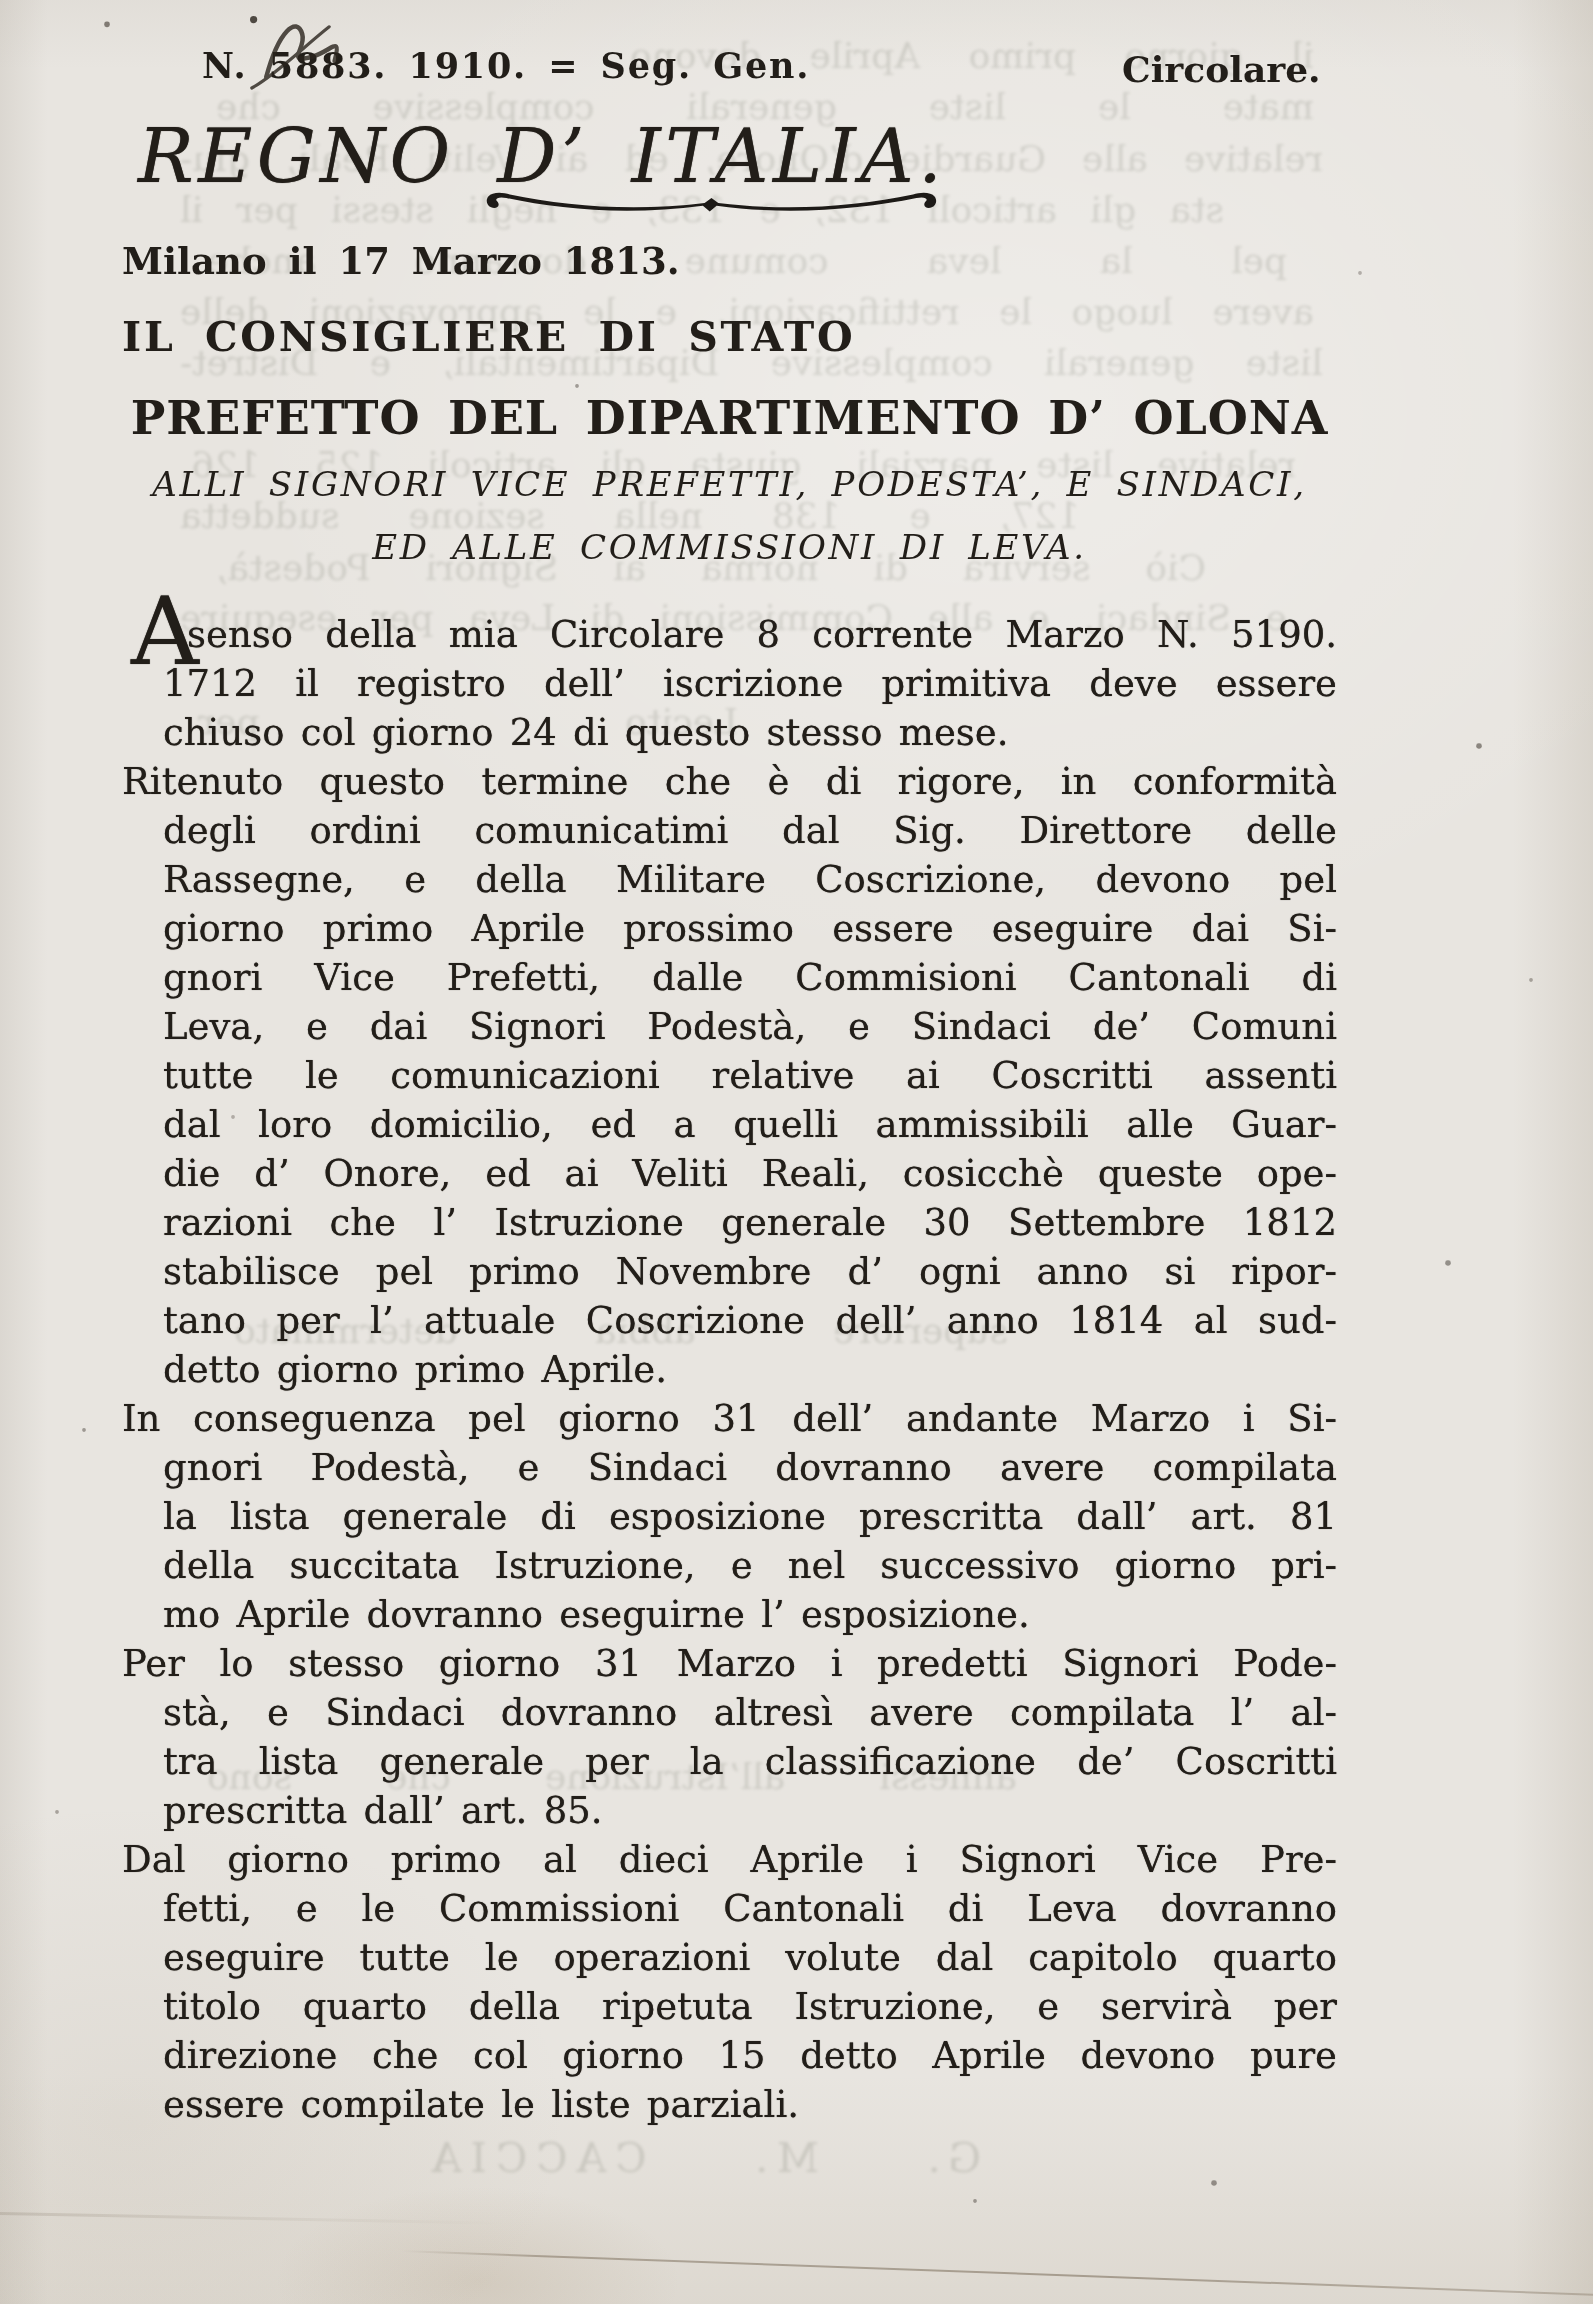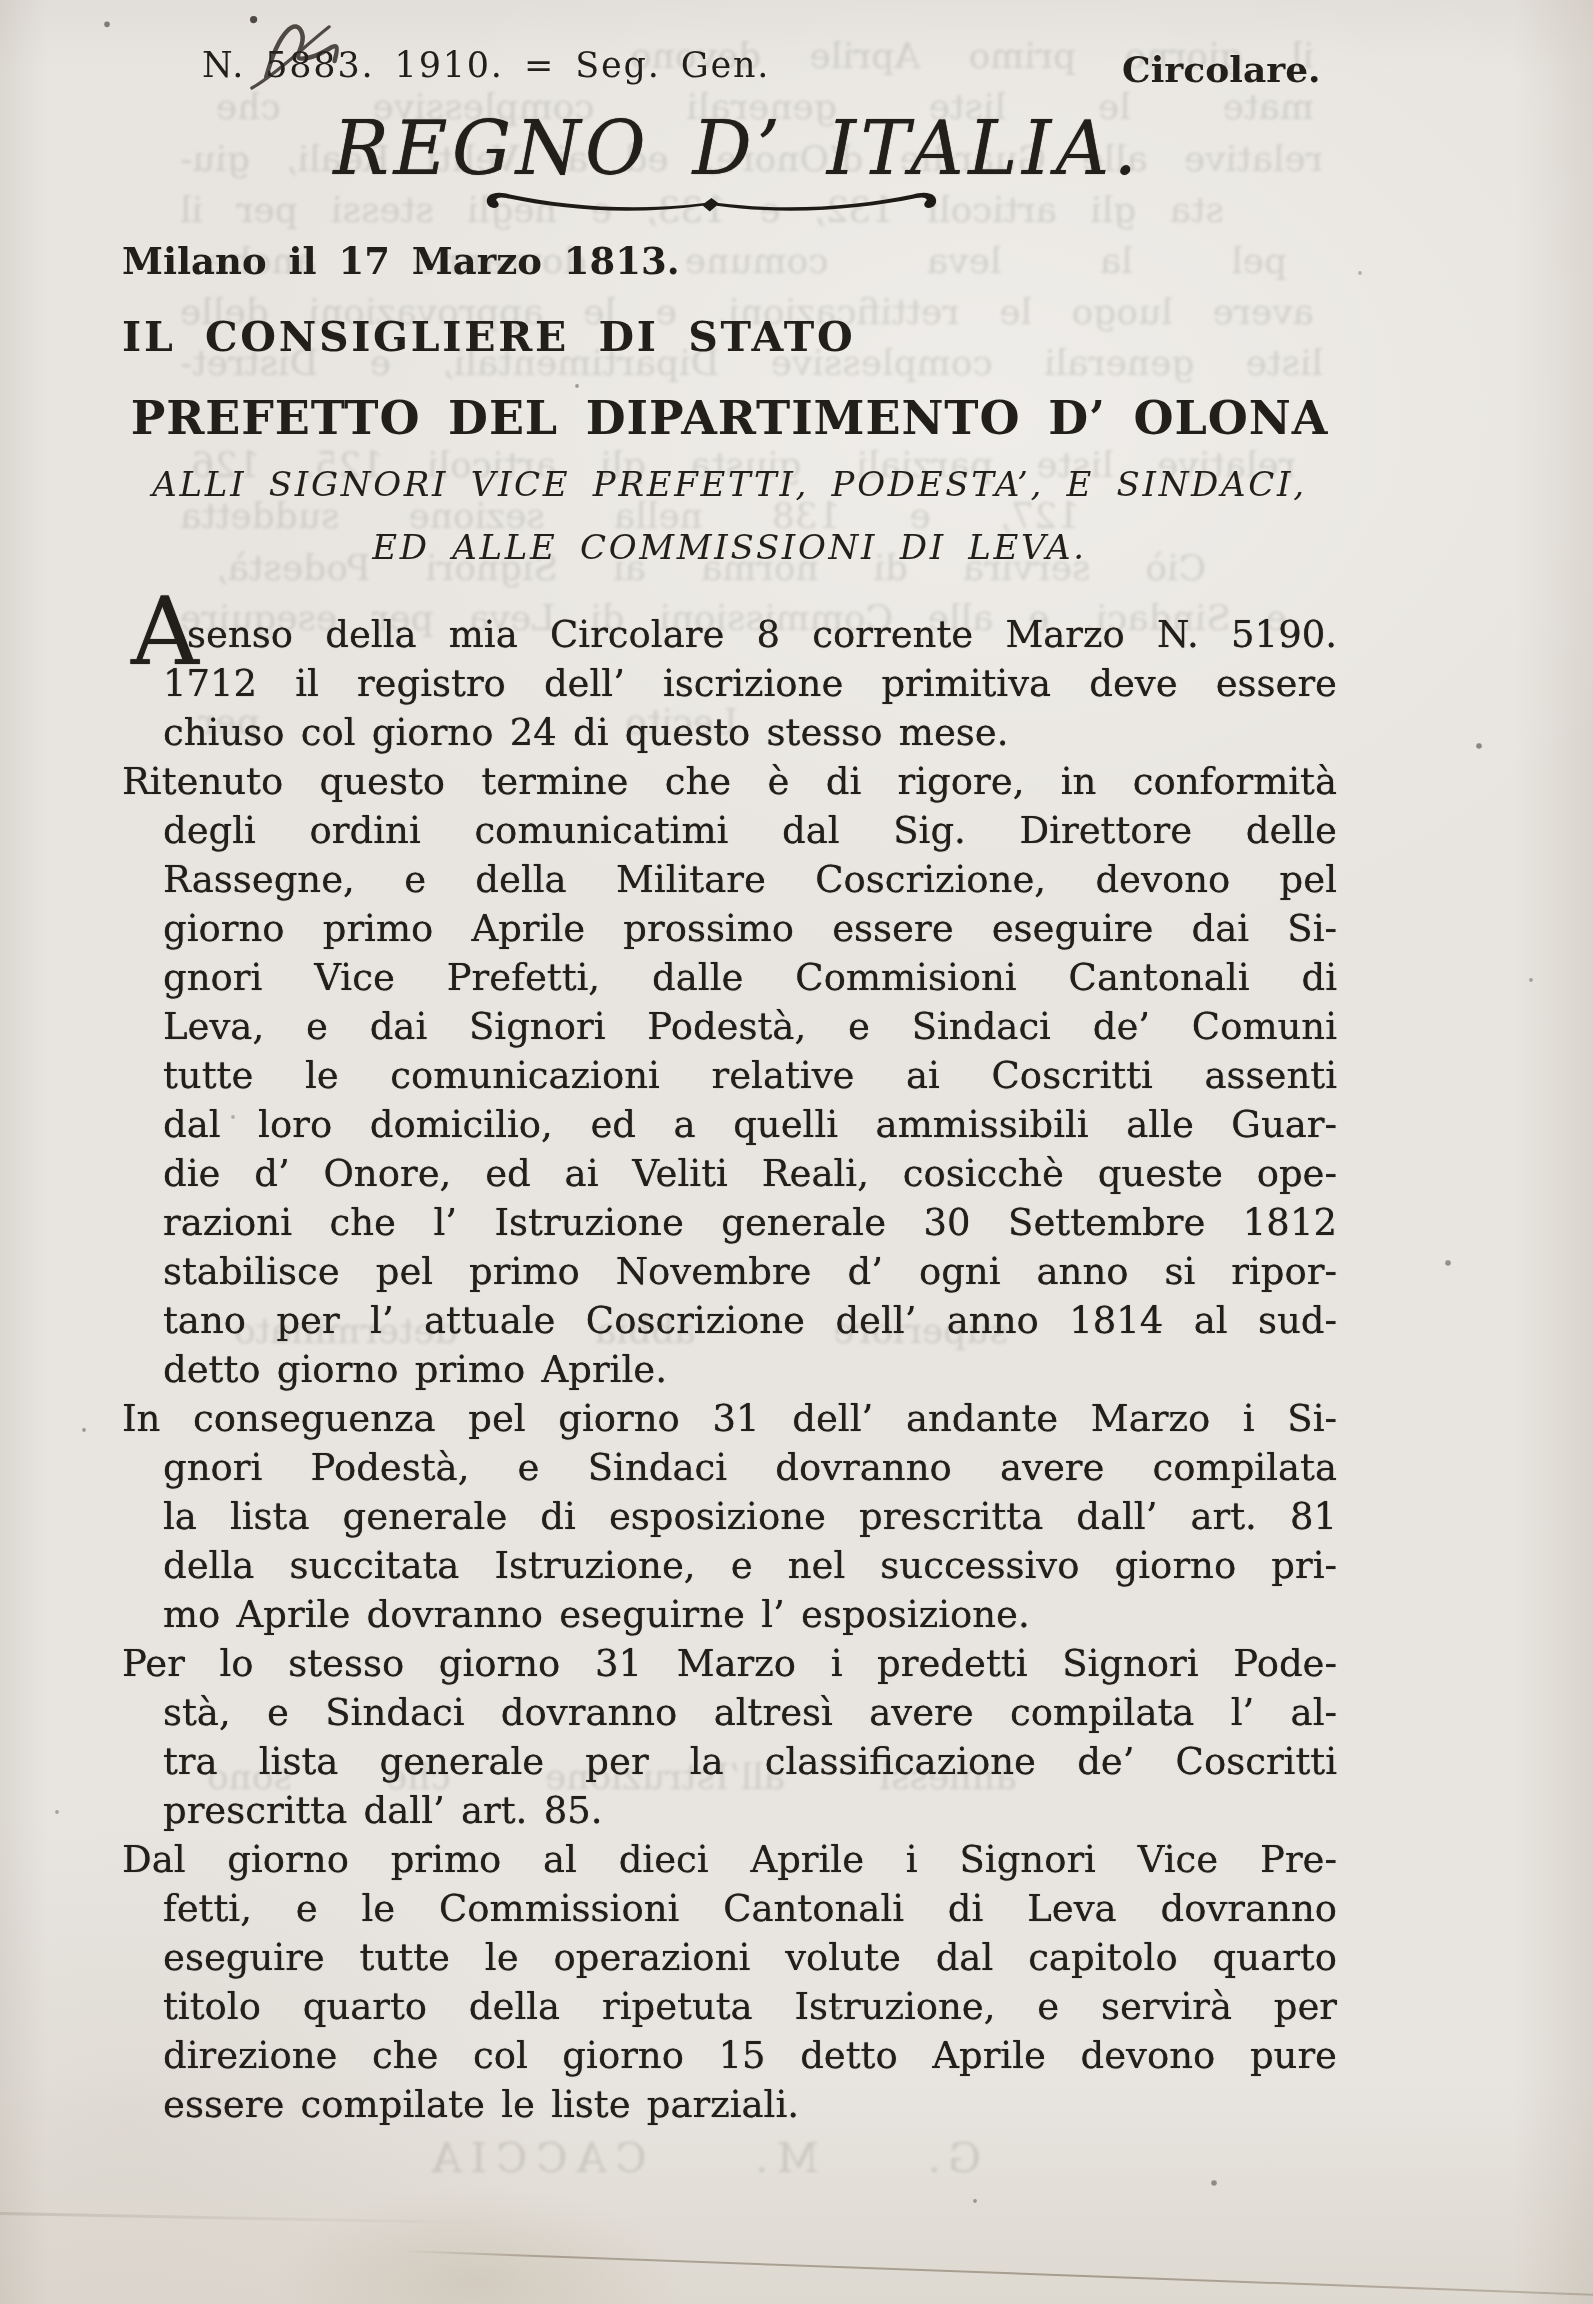--- a/index.html
+++ b/index.html
@@ -17,26 +17,26 @@
   }
   
   .bleed{
     position:absolute; transform:scaleX(-1);
     color:#626658; opacity:.19; filter:blur(1.5px);
     font-size:36px; height:47px; line-height:47px;
     text-align:justify; text-align-last:justify; overflow:hidden;
     word-spacing:5.4px;
   }
   
-  .hdr-left{position:absolute; left:202px; top:45px; font-size:35px; font-weight:normal; letter-spacing:1.8px; word-spacing:7.2px;}
+  .hdr-left{position:absolute; left:202px; top:45px; font-size:35px; font-weight:bold; letter-spacing:1.8px; word-spacing:7.2px;}
   .hdr-right{position:absolute; left:1122px; top:48px; font-size:36px; font-weight:bold;}
   
   .title{
-    position:absolute; left:122px; top:97px; width:1215px; margin:8px;
-    text-align:center; font-size:74px; font-style:italic; font-weight:normal;
+    position:absolute; left:122px; top:97px; width:1215px; margin:16px;
+    font-size:74px; font-style:italic; font-weight:normal;
     letter-spacing:4.5px; word-spacing:14.4px;
     text-shadow:0 0 0.9px rgba(30,26,20,.85);
   }
   .swash{position:absolute; left:477px; top:180px; width:486px; height:41px;}
   .dateline{position:absolute; left:122px; top:239px; width:1215px; text-align:left; padding-right:90px; box-sizing:border-box; font-size:37px; font-weight:bold; word-spacing:9px;}
   .h-main1{position:absolute; left:122px; top:313px; width:1215px; text-align:left; font-size:41px; font-weight:bold; letter-spacing:2.7px; word-spacing:12.6px;}
   .h-main2{position:absolute; left:122px; top:391px; width:1215px; text-align:center; font-size:46px; font-weight:bold; letter-spacing:0.9px; word-spacing:10.8px;}
   .h-sub1{position:absolute; left:122px; top:464px; width:1215px; text-align:center; font-size:34px; font-style:italic; letter-spacing:2.7px; word-spacing:9px;}
   .h-sub2{position:absolute; left:122px; top:527px; width:1215px; text-align:center; font-size:34px; font-style:italic; letter-spacing:2.7px; word-spacing:9px;}
   

